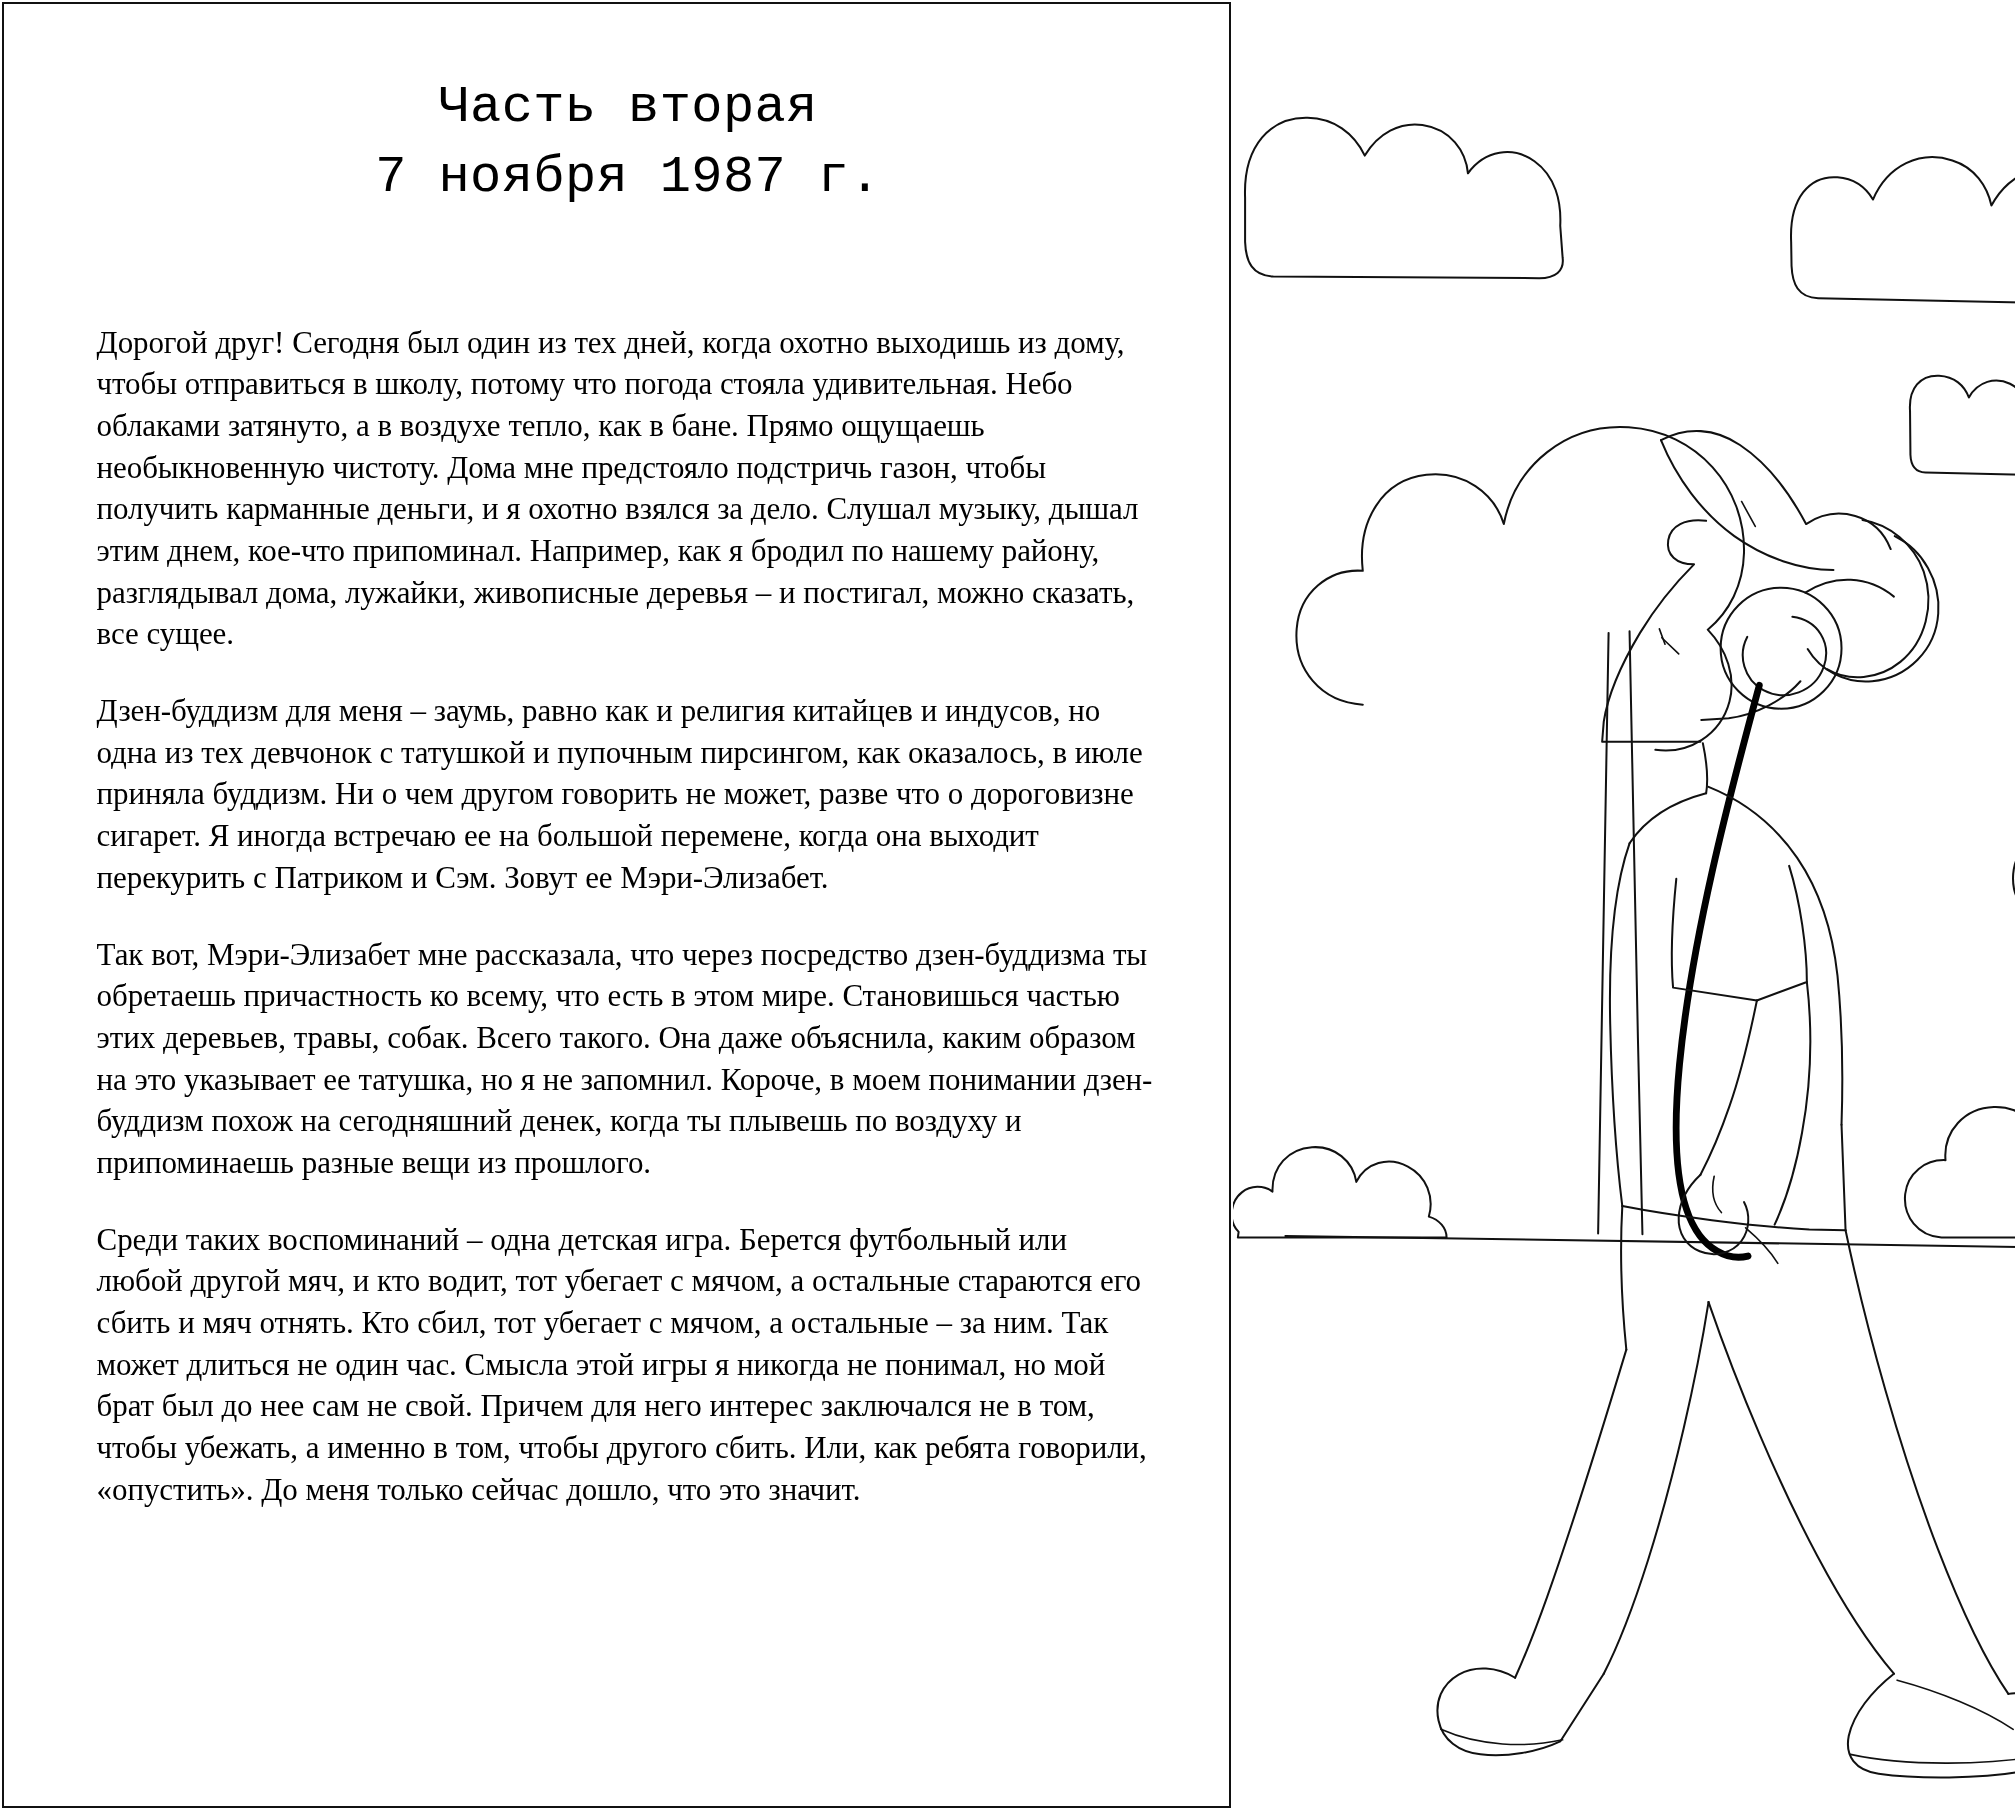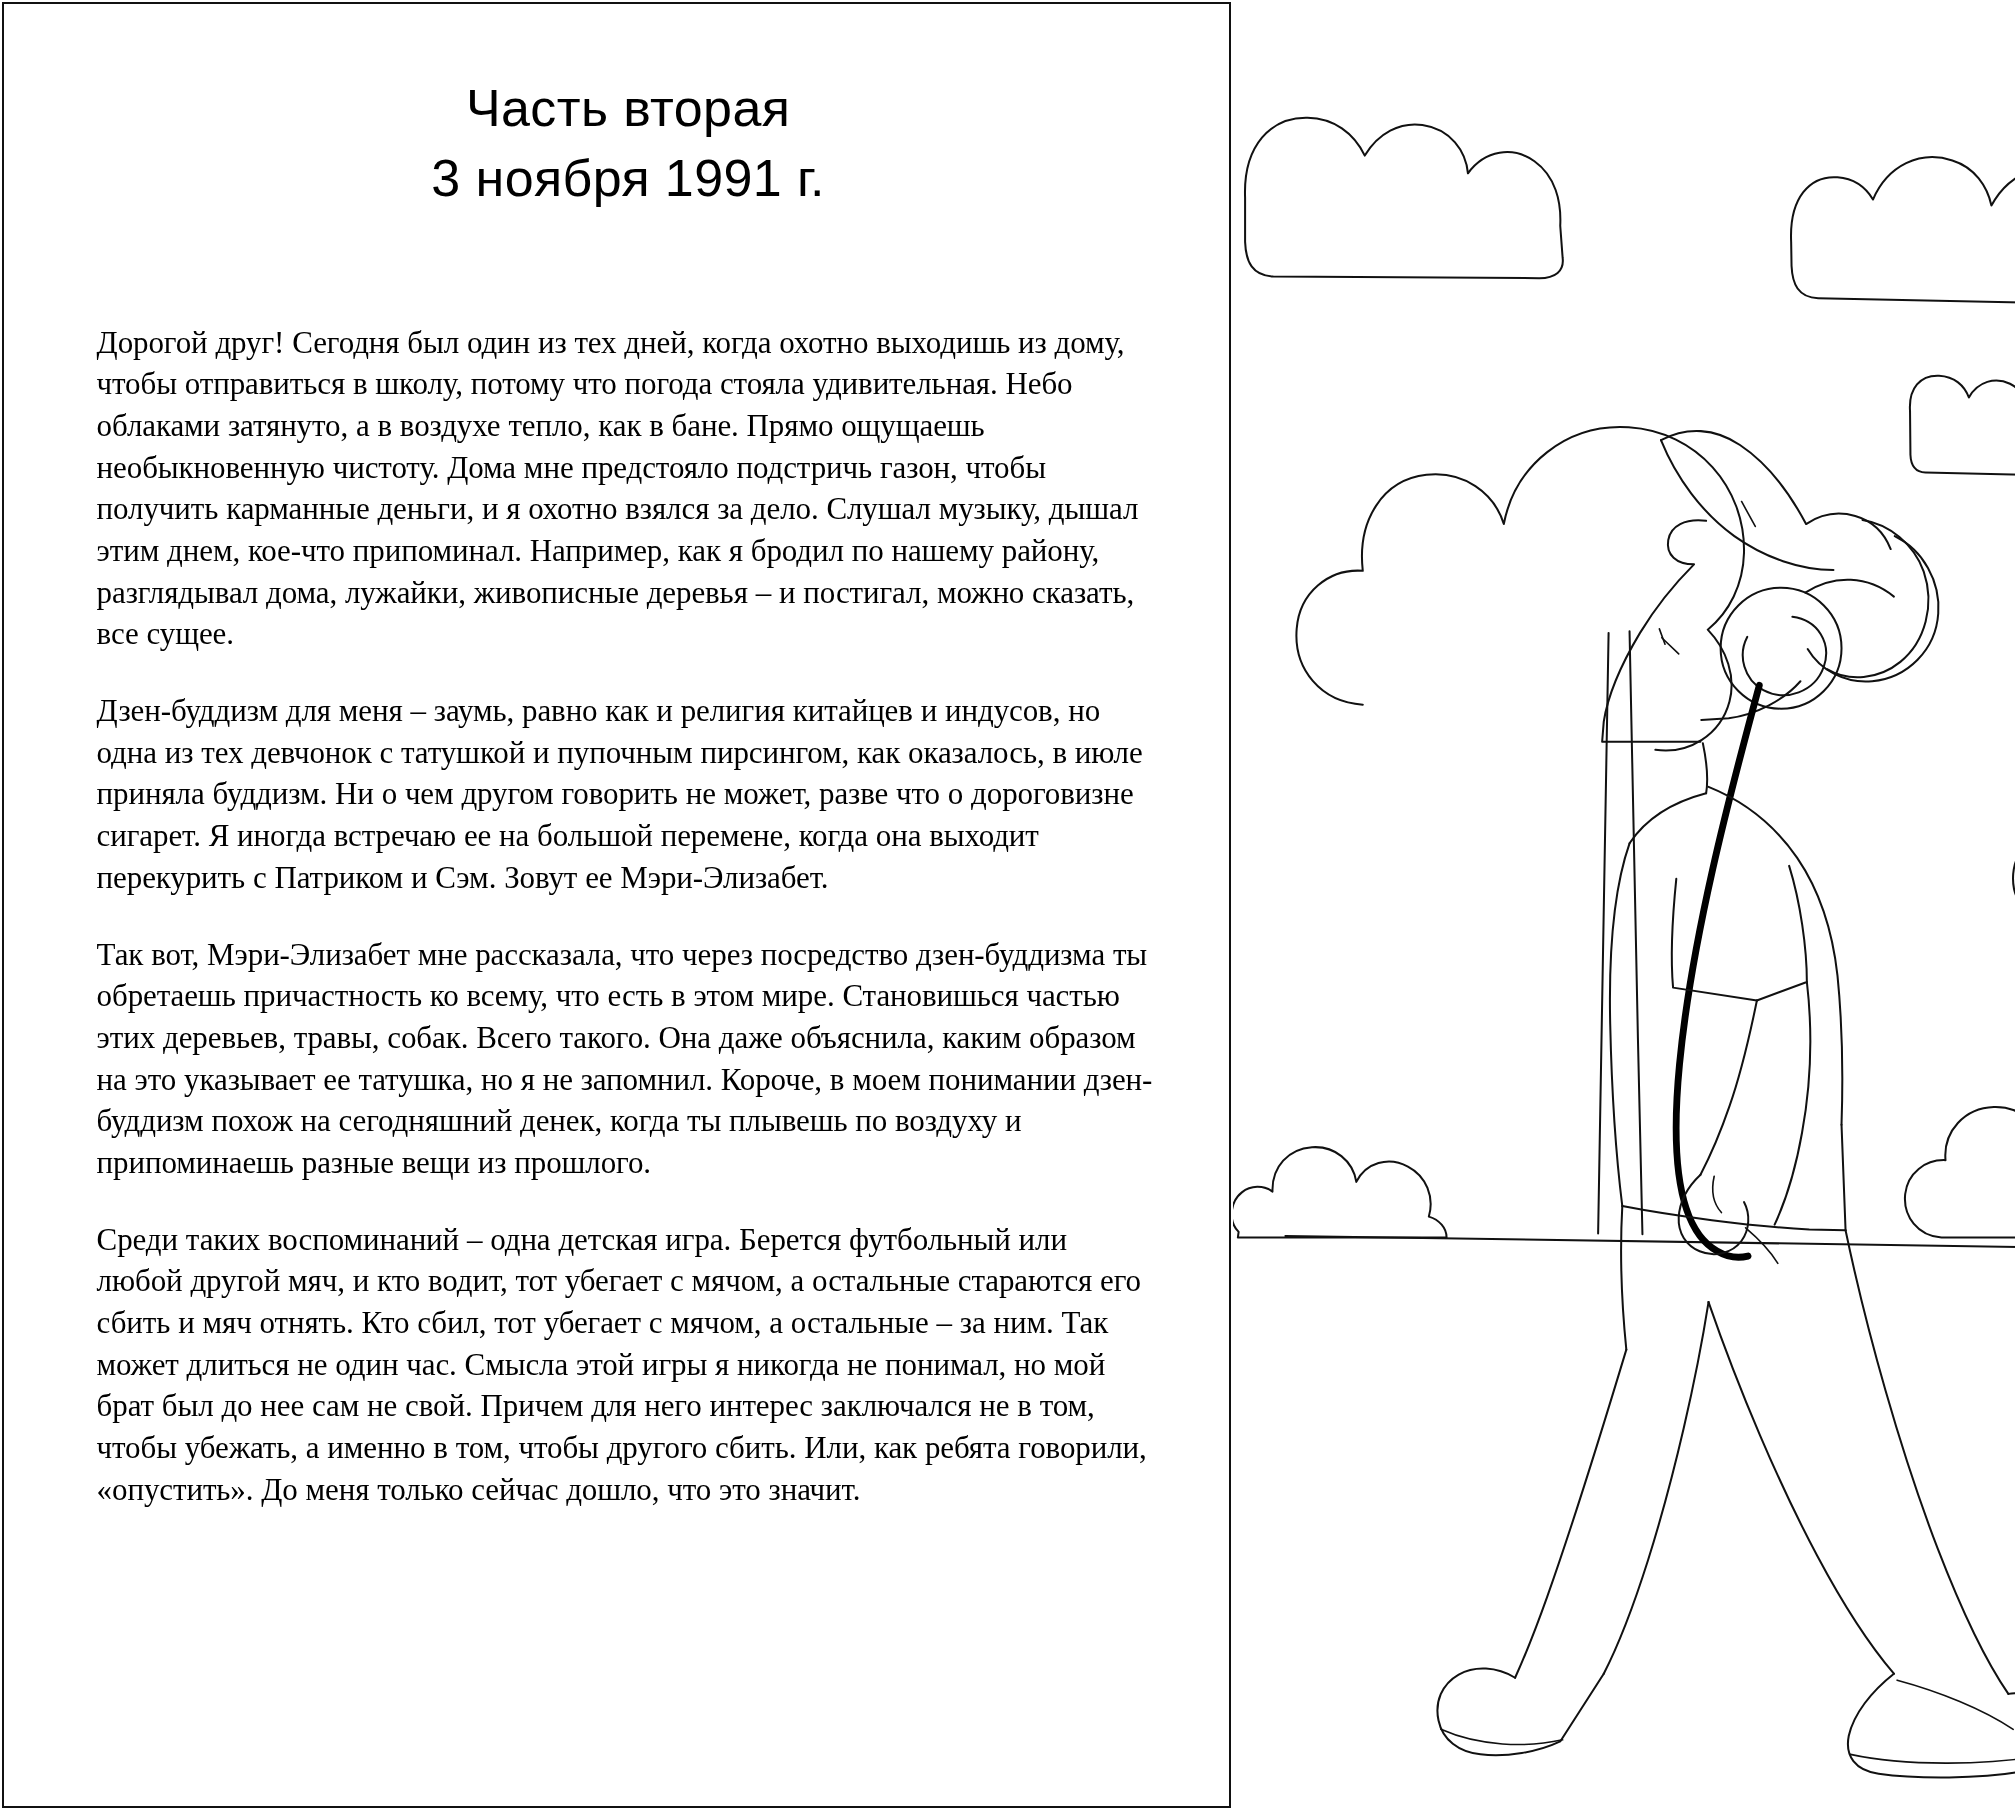--- a/index.html
+++ b/index.html
@@ -29,21 +29,21 @@
   }
 
   #title-block {
     position: absolute;
     left: 0;
     top: 69px;
     width: 100%;
     text-align: center;
   }
   .title-line {
-    font-family: Liberation Sans, sans-serif;
+    font-family: Liberation Mono, monospace;
     font-size: 52px;
     line-height: 1.36;
     letter-spacing: 0.4px;
     font-weight: 400;
     white-space: nowrap;
     padding-left: 24px;
   }
 
   #body-text {
     position: absolute;
@@ -96,21 +96,21 @@
     stroke-linecap: round;
   }
 </style>
 </head>
 <body>
 
 <div id="left-page">
 
   <div id="title-block">
     <div class="title-line">Часть вторая</div>
-    <div class="title-line">3 ноября 1991 г.</div>
+    <div class="title-line">7 ноября 1987 г.</div>
   </div>
 
   <div id="body-text">
     <p class="para">Дорогой друг! Сегодня был один из тех дней, когда охотно выходишь из дому, чтобы отправиться в школу, потому что погода стояла удивительная. Небо облаками затянуто, а в воздухе тепло, как в бане. Прямо ощущаешь необыкновенную чистоту. Дома мне предстояло подстричь газон, чтобы получить карманные деньги, и я охотно взялся за дело. Слушал музыку, дышал этим днем, кое-что припоминал. Например, как я бродил по нашему району, разглядывал дома, лужайки, живописные деревья – и постигал, можно сказать, все сущее.</p>
     <p class="para">Дзен-буддизм для меня – заумь, равно как и религия китайцев и индусов, но одна из тех девчонок с татушкой и пупочным пирсингом, как оказалось, в июле приняла буддизм. Ни о чем другом говорить не может, разве что о дороговизне сигарет. Я иногда встречаю ее на большой перемене, когда она выходит перекурить с Патриком и Сэм. Зовут ее Мэри-Элизабет.</p>
     <p class="para">Так вот, Мэри-Элизабет мне рассказала, что через посредство дзен-буддизма ты обретаешь причастность ко всему, что есть в этом мире. Становишься частью этих деревьев, травы, собак. Всего такого. Она даже объяснила, каким образом на это указывает ее татушка, но я не запомнил. Короче, в моем понимании дзен-буддизм похож на сегодняшний денек, когда ты плывешь по воздуху и припоминаешь разные вещи из прошлого.</p>
     <p class="para">Среди таких воспоминаний – одна детская игра. Берется футбольный или любой другой мяч, и кто водит, тот убегает с мячом, а остальные стараются его сбить и мяч отнять. Кто сбил, тот убегает с мячом, а остальные – за ним. Так может длиться не один час. Смысла этой игры я никогда не понимал, но мой брат был до нее сам не свой. Причем для него интерес заключался не в том, чтобы убежать, а именно в том, чтобы другого сбить. Или, как ребята говорили, «опустить». До меня только сейчас дошло, что это значит.</p>
   </div>
 
 </div>

